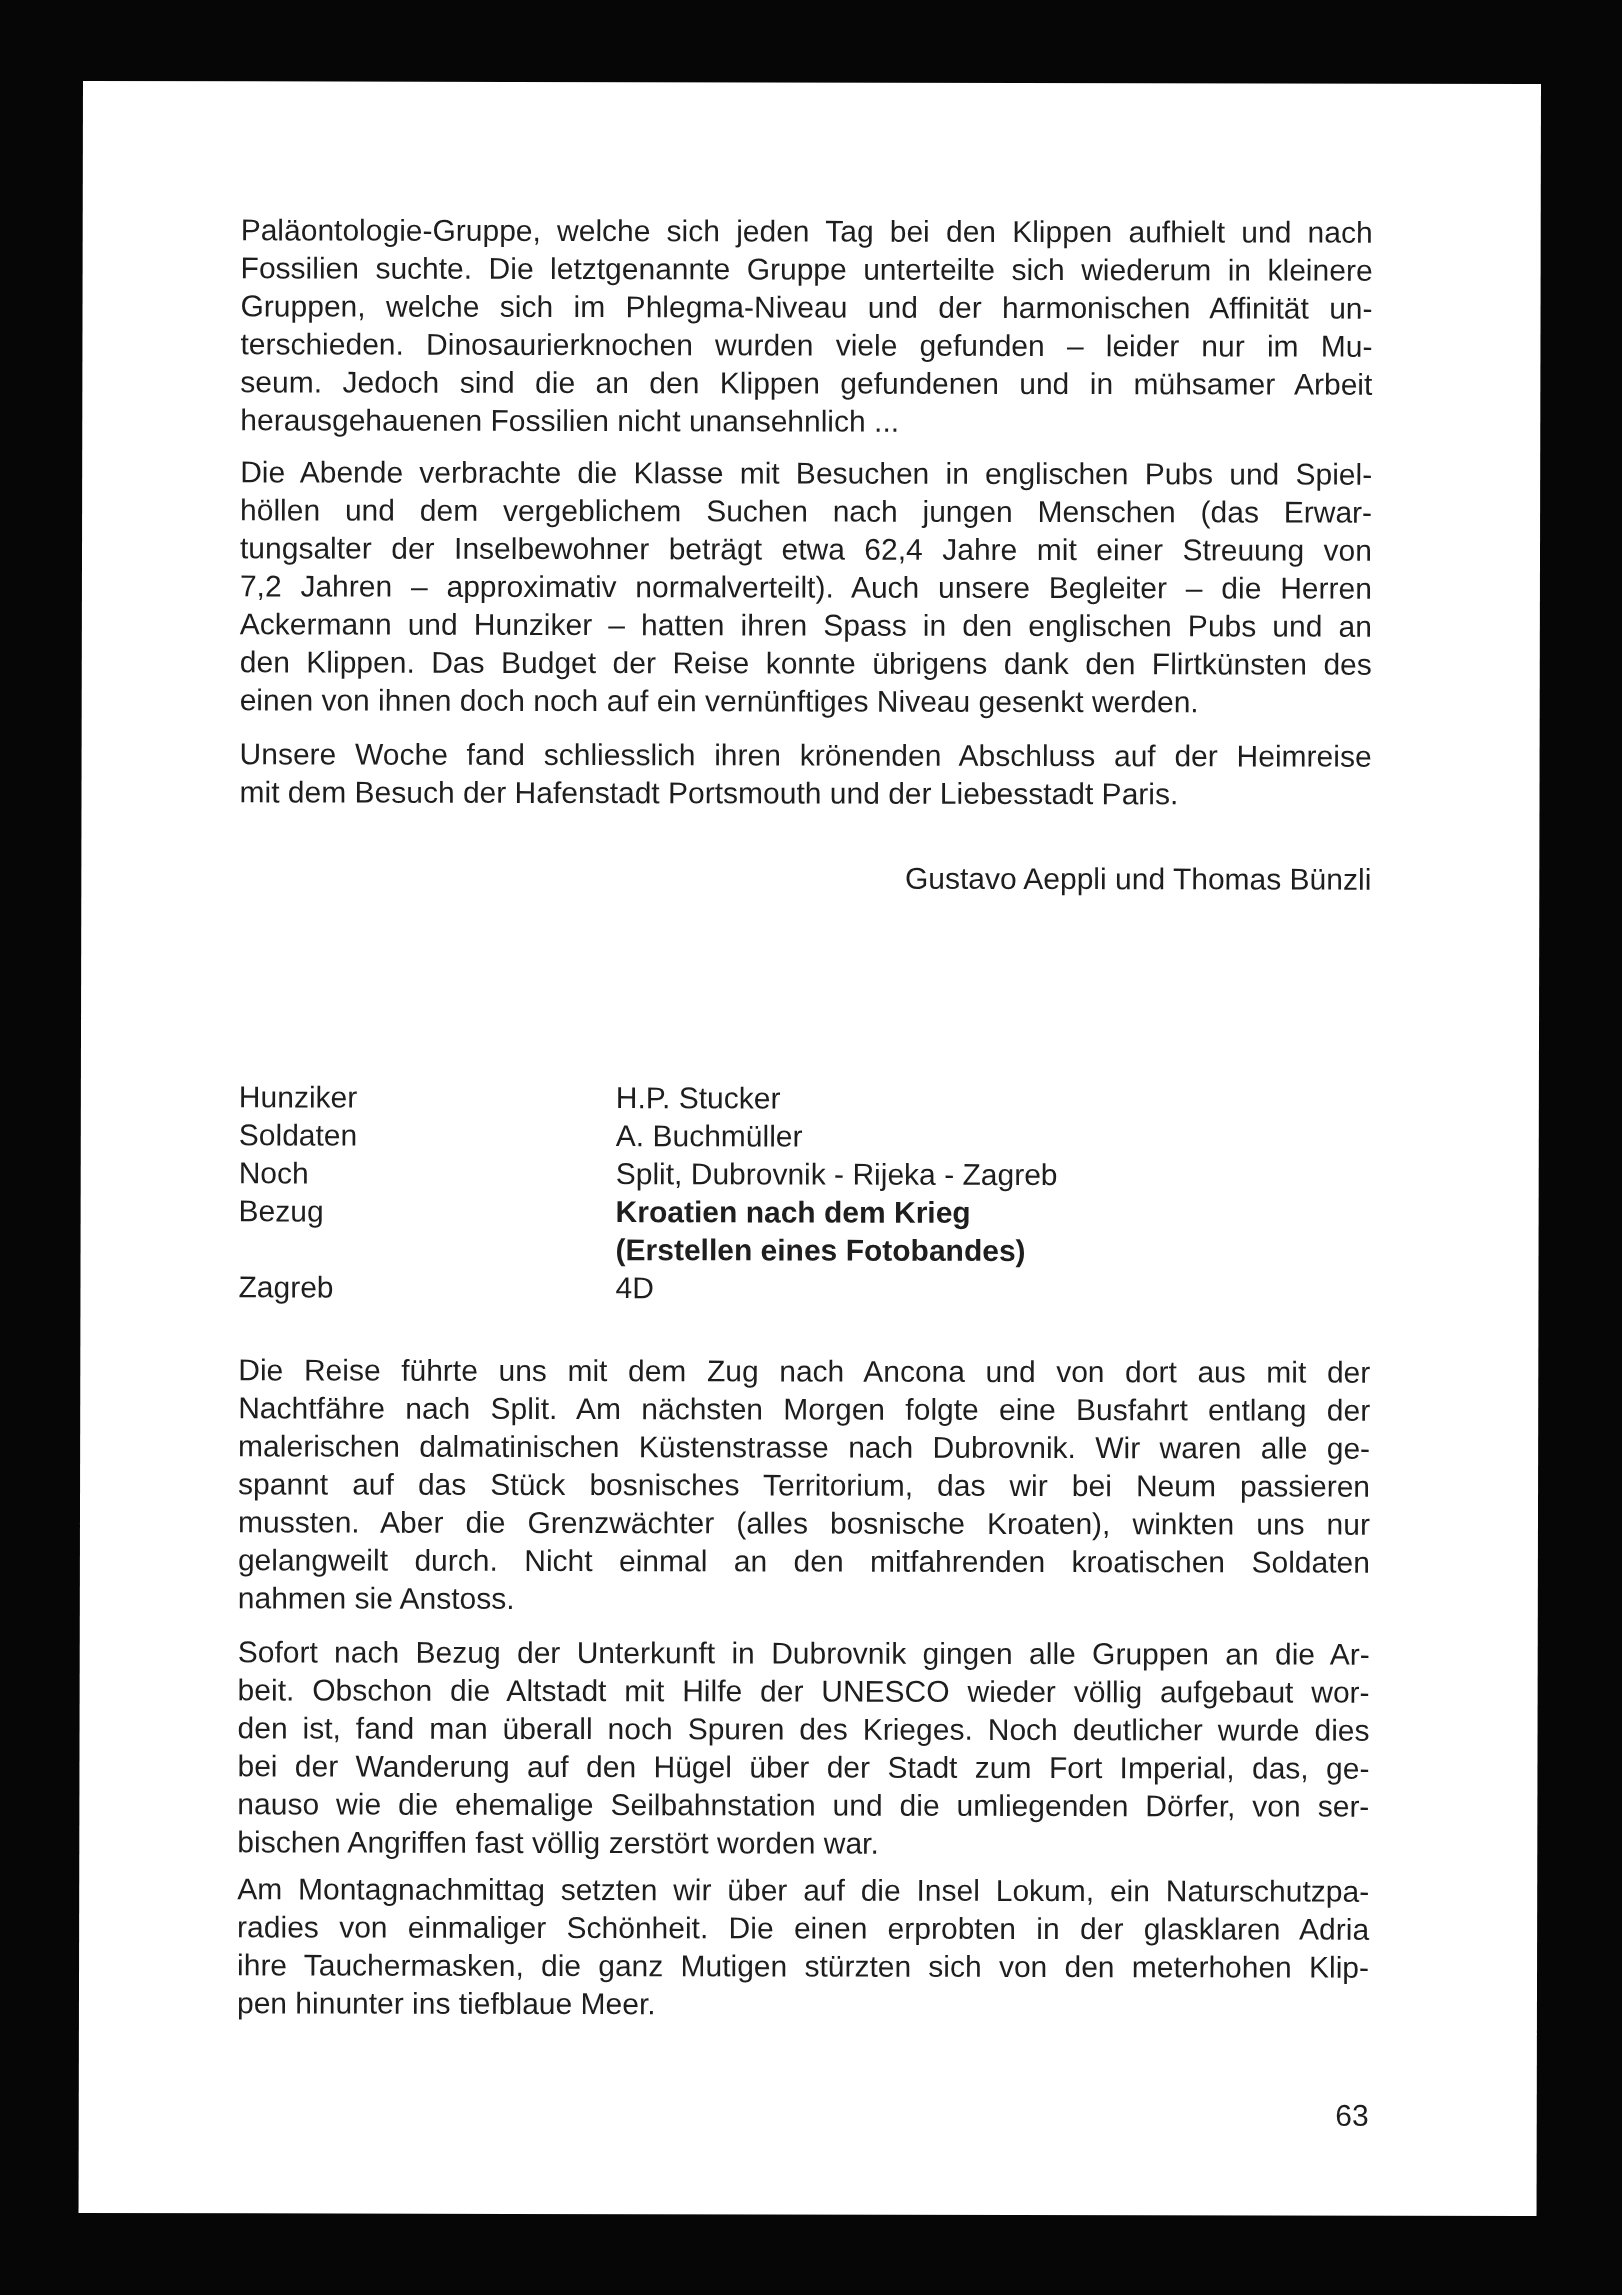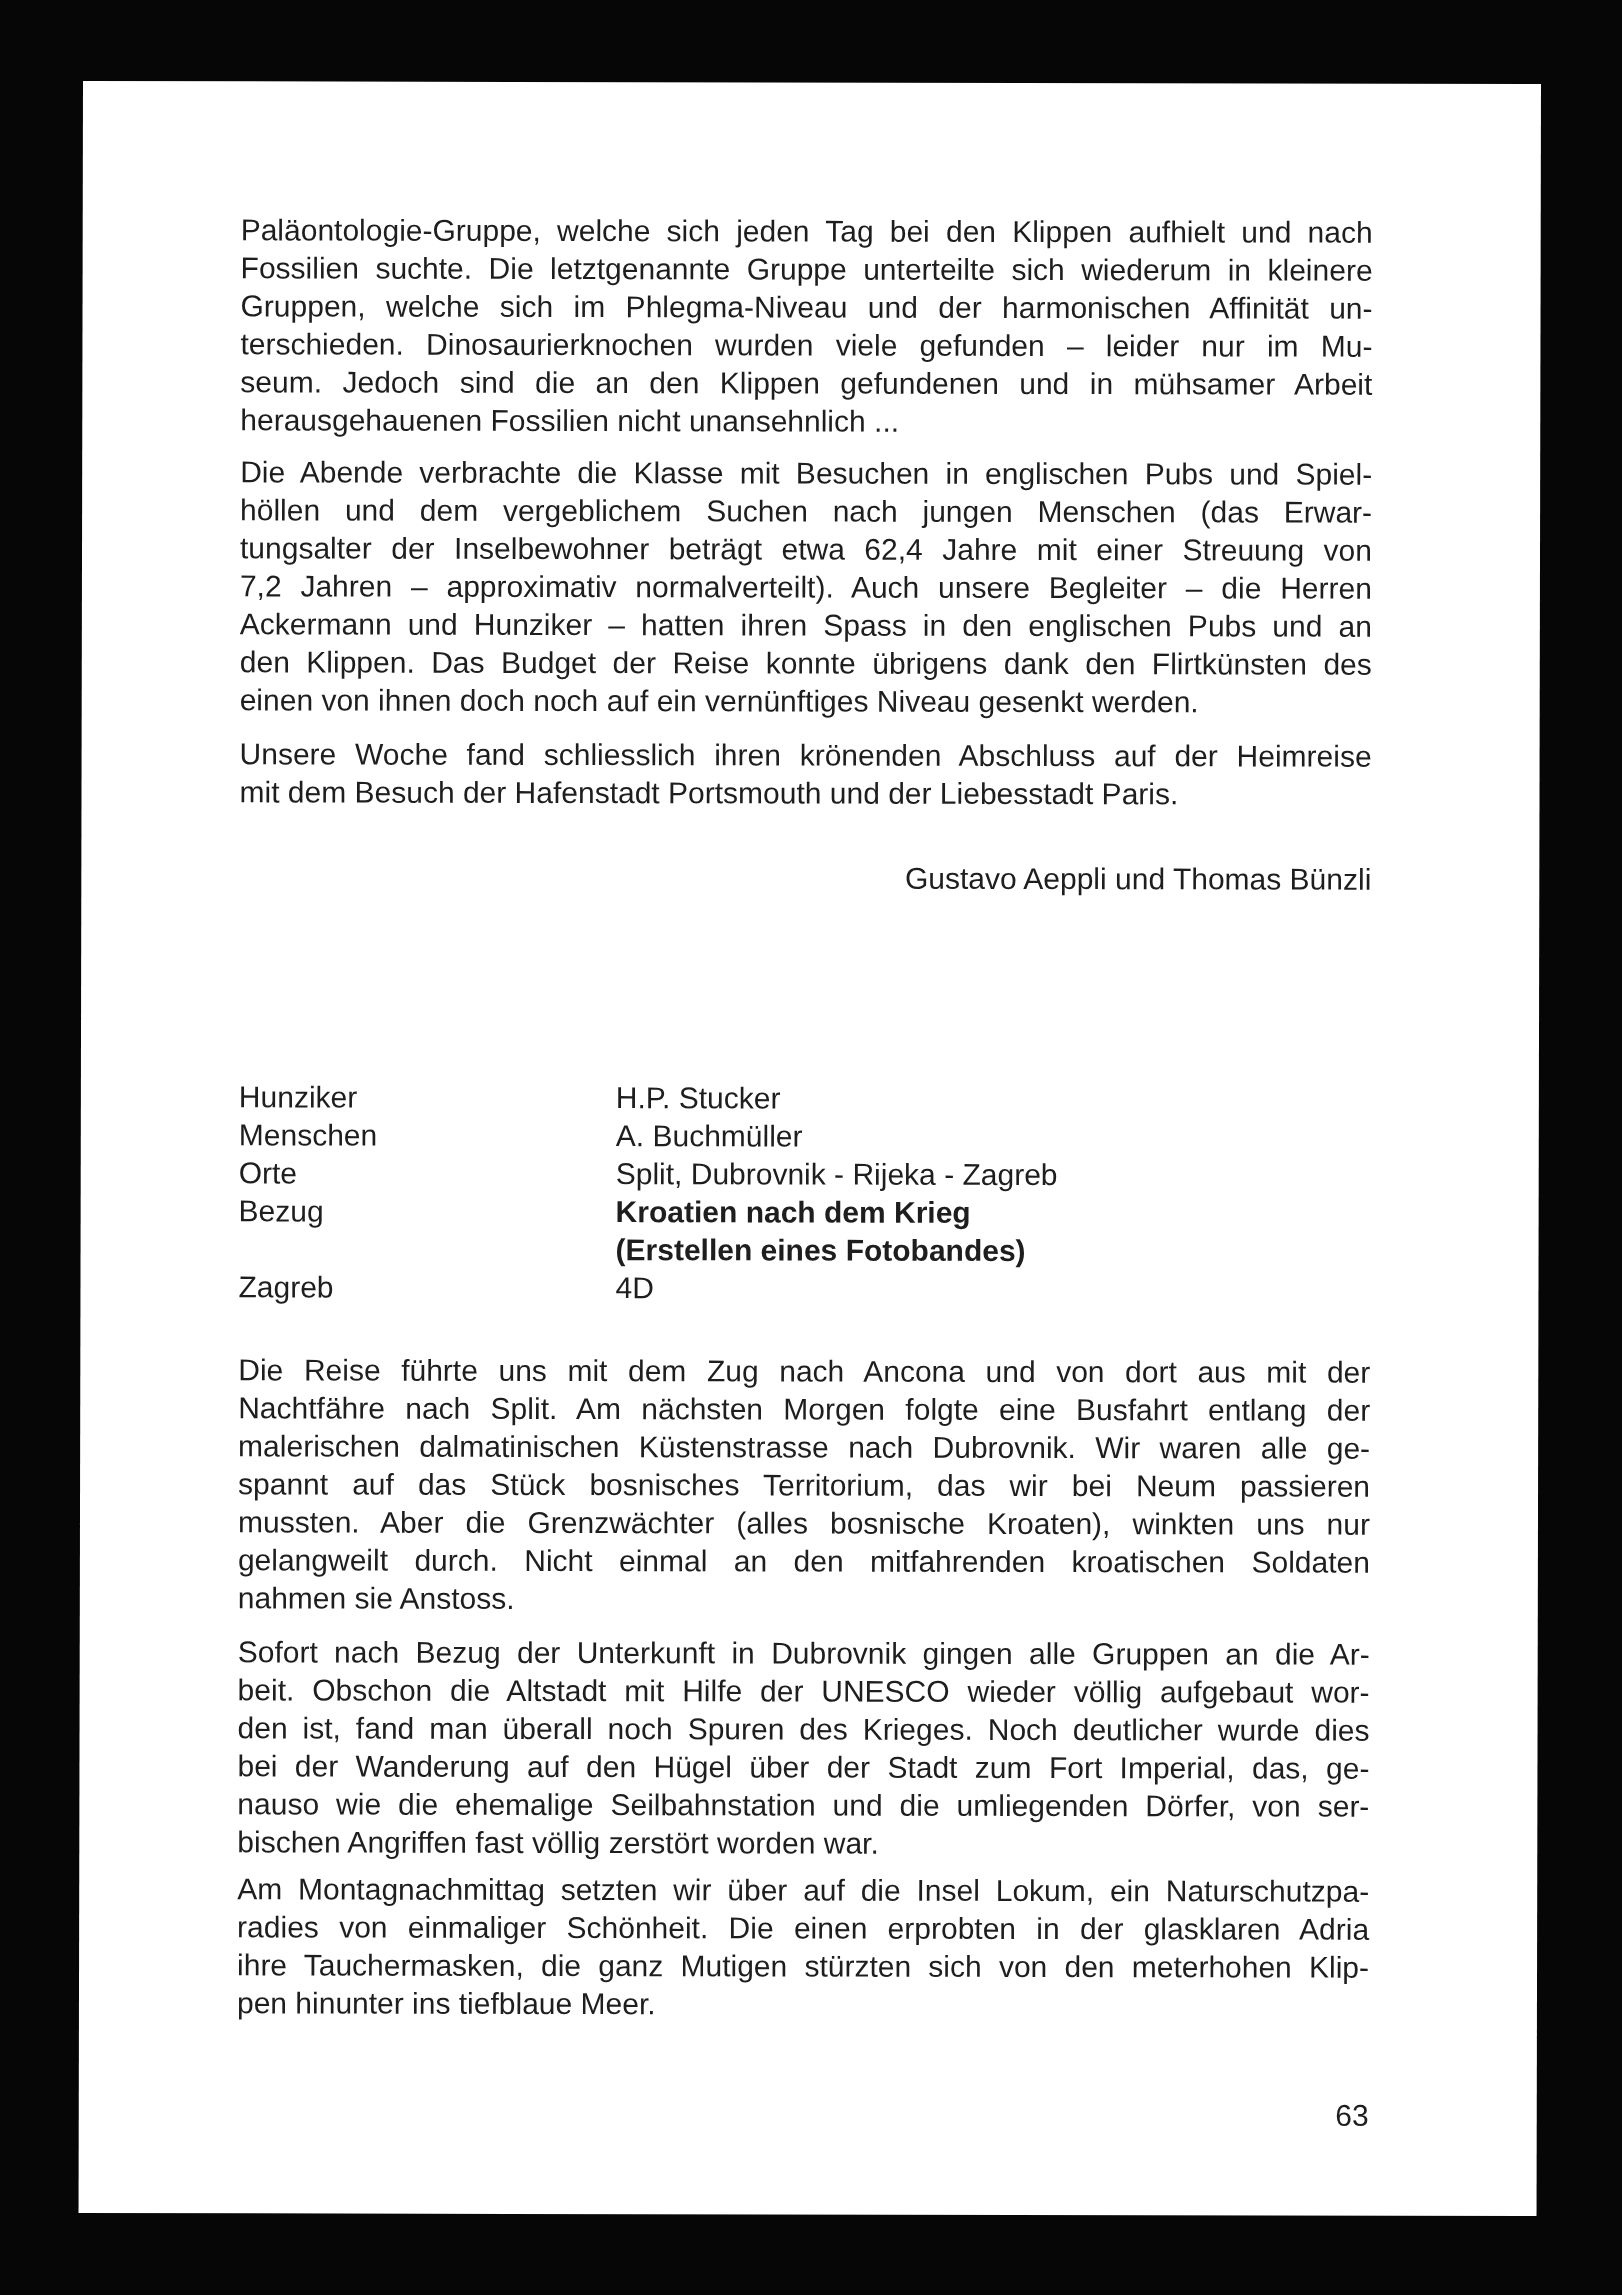--- a/index.html
+++ b/index.html
@@ -124,25 +124,25 @@
   </div>
 
   <div class="signature">Gustavo Aeppli und Thomas Bünzli</div>
 
   <div class="meta">
     <div class="meta-row">
       <span class="meta-label">Hunziker</span>
       <span class="meta-value">H.P. Stucker</span>
     </div>
     <div class="meta-row">
-      <span class="meta-label">Menschen</span>
+      <span class="meta-label">Soldaten</span>
       <span class="meta-value">A. Buchmüller</span>
     </div>
     <div class="meta-row">
-      <span class="meta-label">Orte</span>
+      <span class="meta-label">Noch</span>
       <span class="meta-value">Split, Dubrovnik - Rijeka - Zagreb</span>
     </div>
     <div class="meta-row">
       <span class="meta-label">Bezug</span>
       <span class="meta-value bold">Kroatien nach dem Krieg</span>
     </div>
     <div class="meta-row">
       <span class="meta-label"></span>
       <span class="meta-value bold">(Erstellen eines Fotobandes)</span>
     </div>

